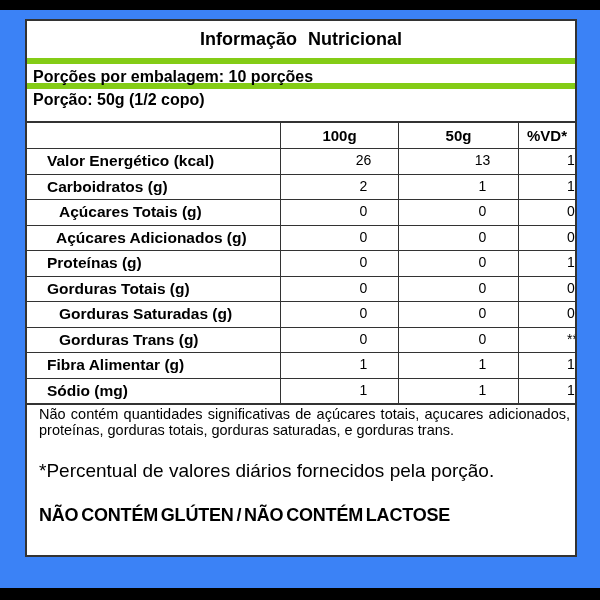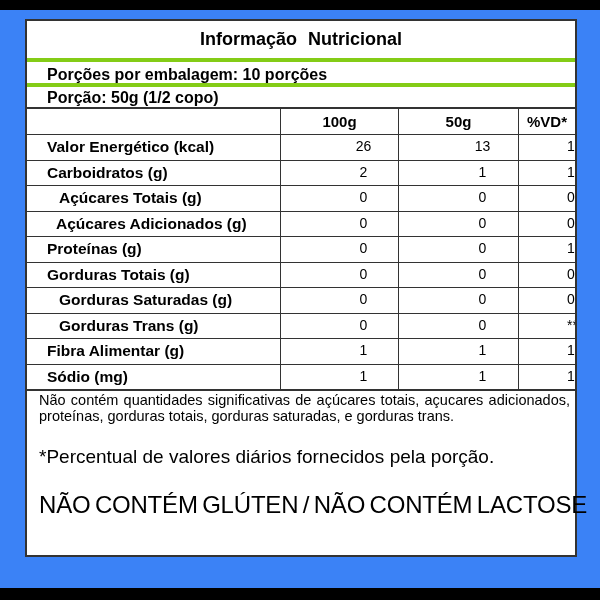--- a/index.html
+++ b/index.html
@@ -38,30 +38,30 @@
 
   .r-title {
     height: 37px;
     line-height: 37px;
     text-align: center;
     font-weight: bold;
     font-size: 18px;
     word-spacing: 6px;
   }
   .r-serving {
-    border-top: 4px solid #84cc16;
+    border-top: 6px solid #84cc16;
     height: 25px;
     line-height: 25px;
     font-weight: bold;
     font-size: 16px;
-    padding-left: 20px;
+    padding-left: 6px;
     box-sizing: border-box;
     white-space: nowrap;
   }
-  .r-serving.second { height: 24px; line-height: 21px; }
+  .r-serving.second { height: 38px; line-height: 21px; }
 
   .grid {
     display: grid;
     grid-template-columns: 253px 118px 120px 57px;
     box-sizing: border-box;
   }
   .r-header {
     border-top: 2px solid #333333;
     height: 27px;
   }
@@ -108,22 +108,22 @@
     line-height: 16px;
     text-align: justify;
   }
   .note-daily {
     margin-top: 25px !important;
     font-size: 19px;
     line-height: 16px;
   }
   .allergen {
     margin-top: 26px !important;
-    font-weight: normal;
-    font-size: 24px;
+    font-weight: bold;
+    font-size: 18px;
     letter-spacing: -0.2px;
     word-spacing: -2px;
     white-space: nowrap;
   }
 </style>
 </head>
 <body>
 
 <div class="page">
 

